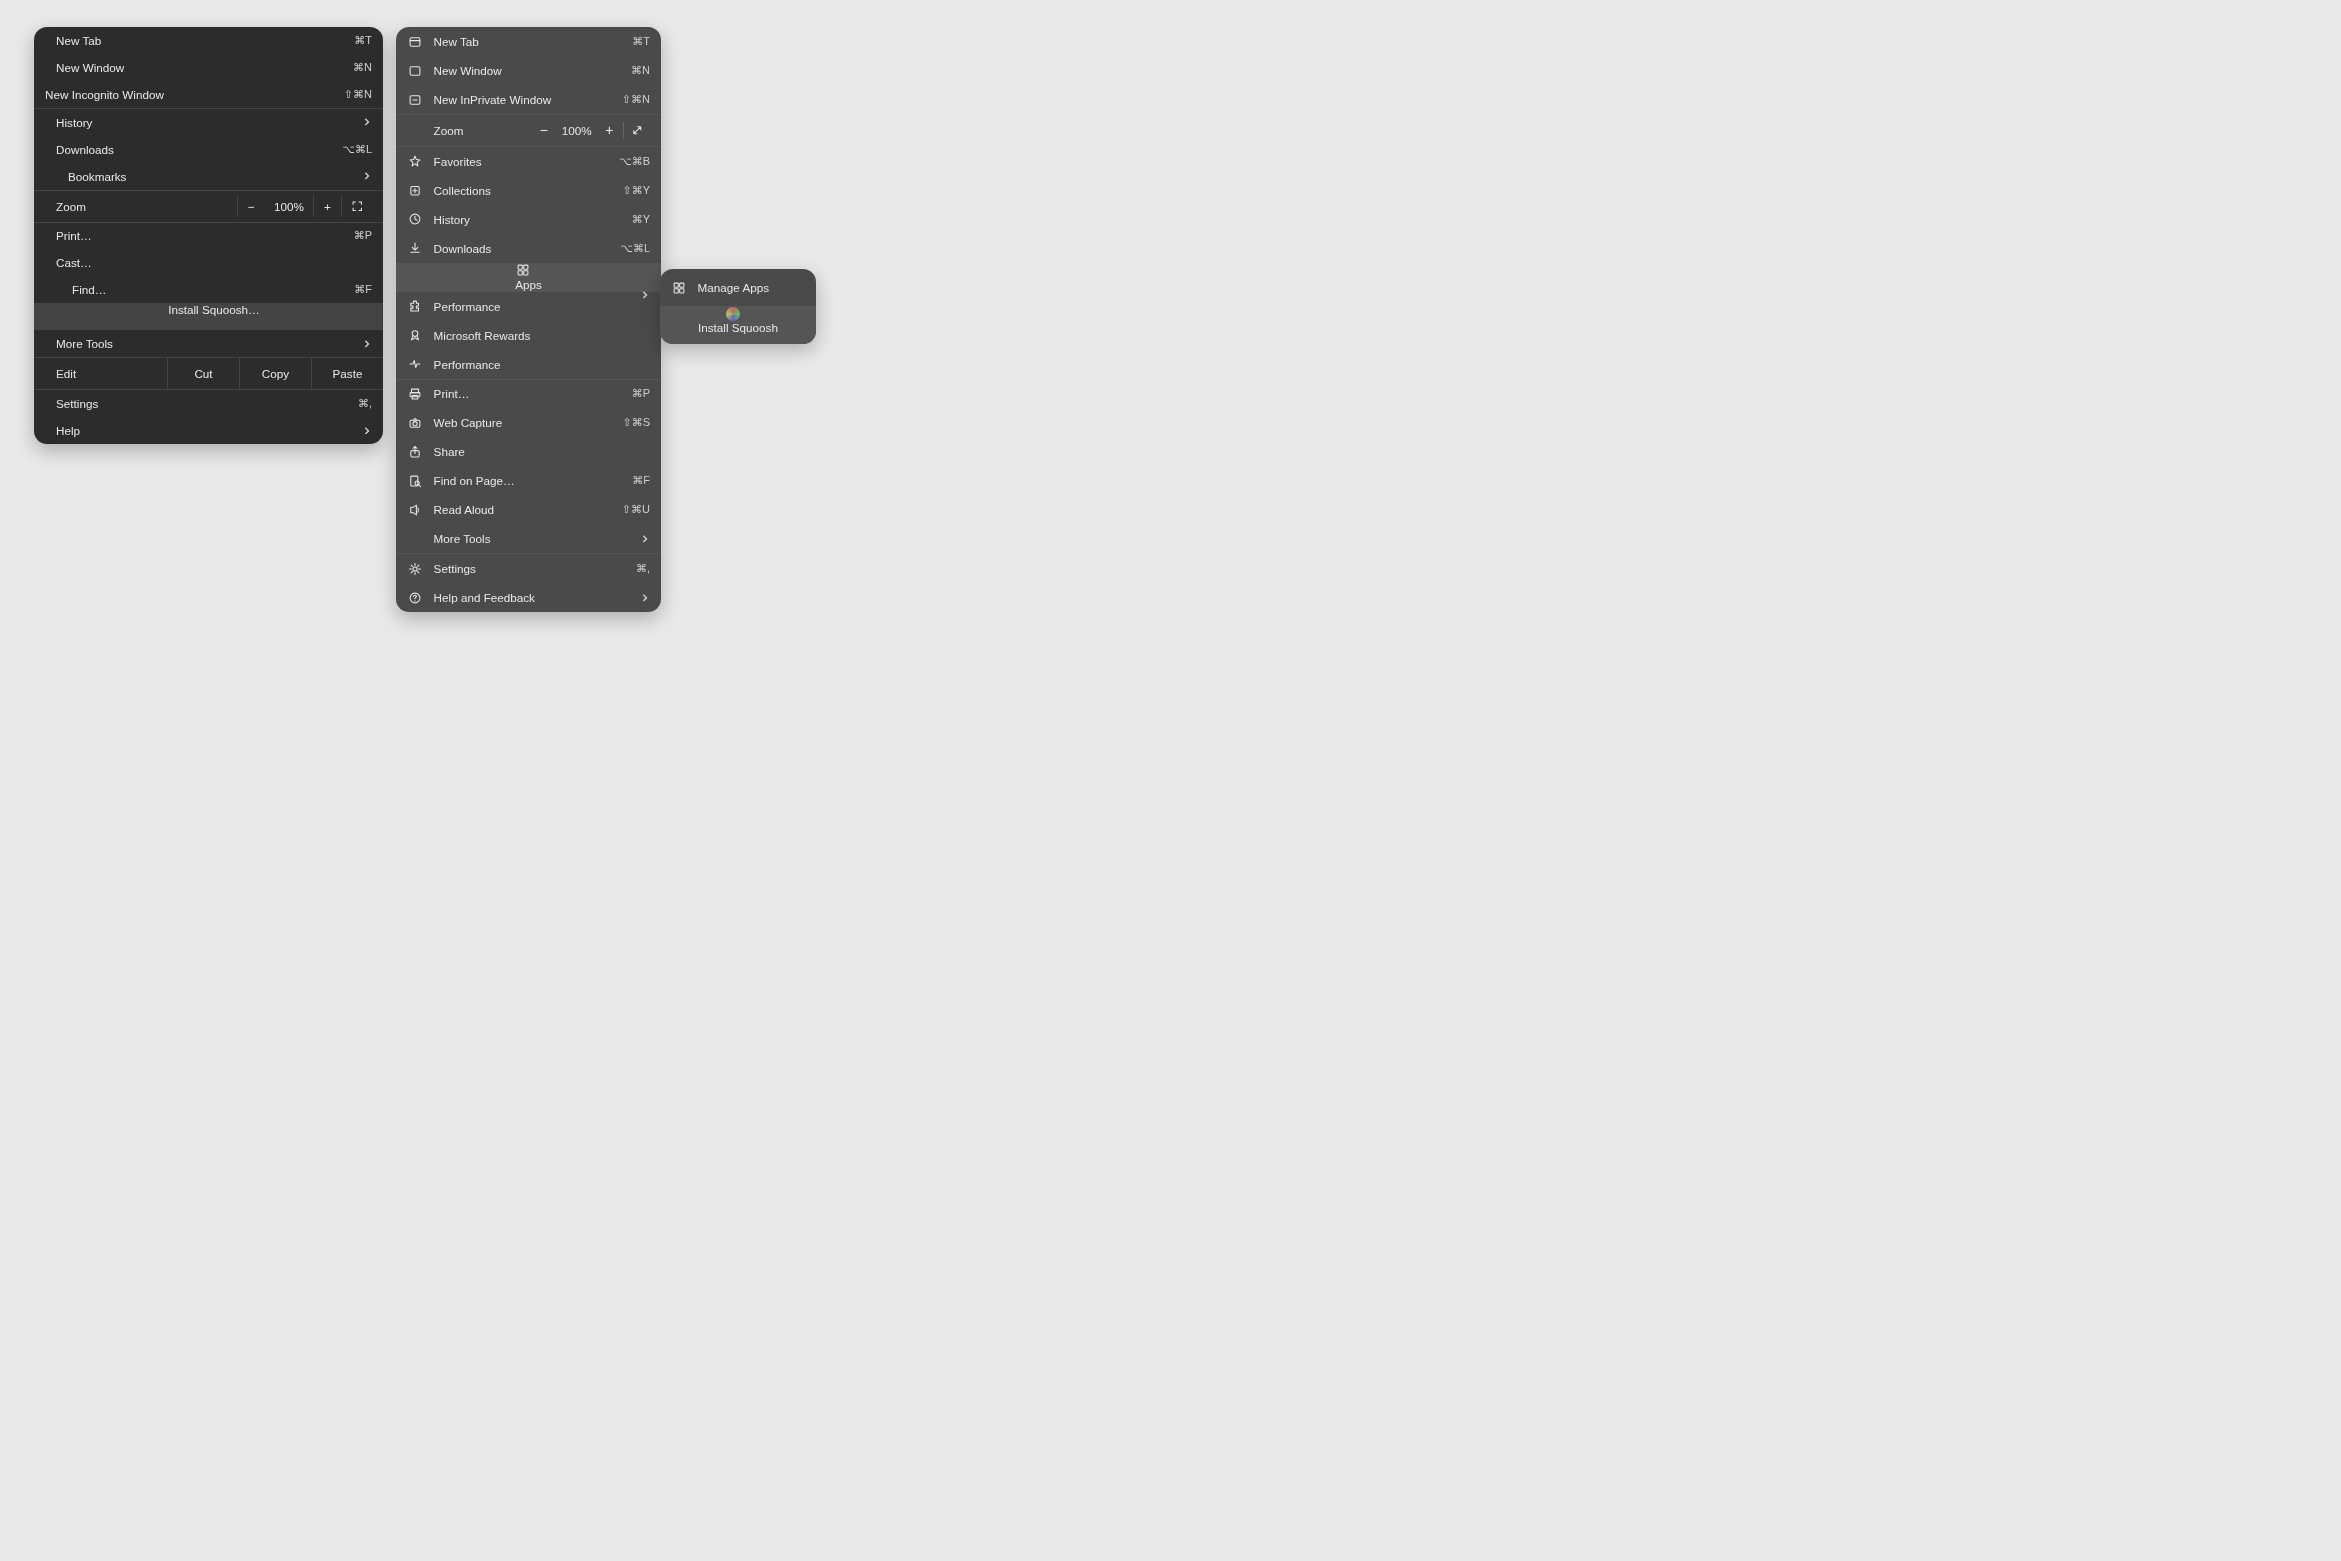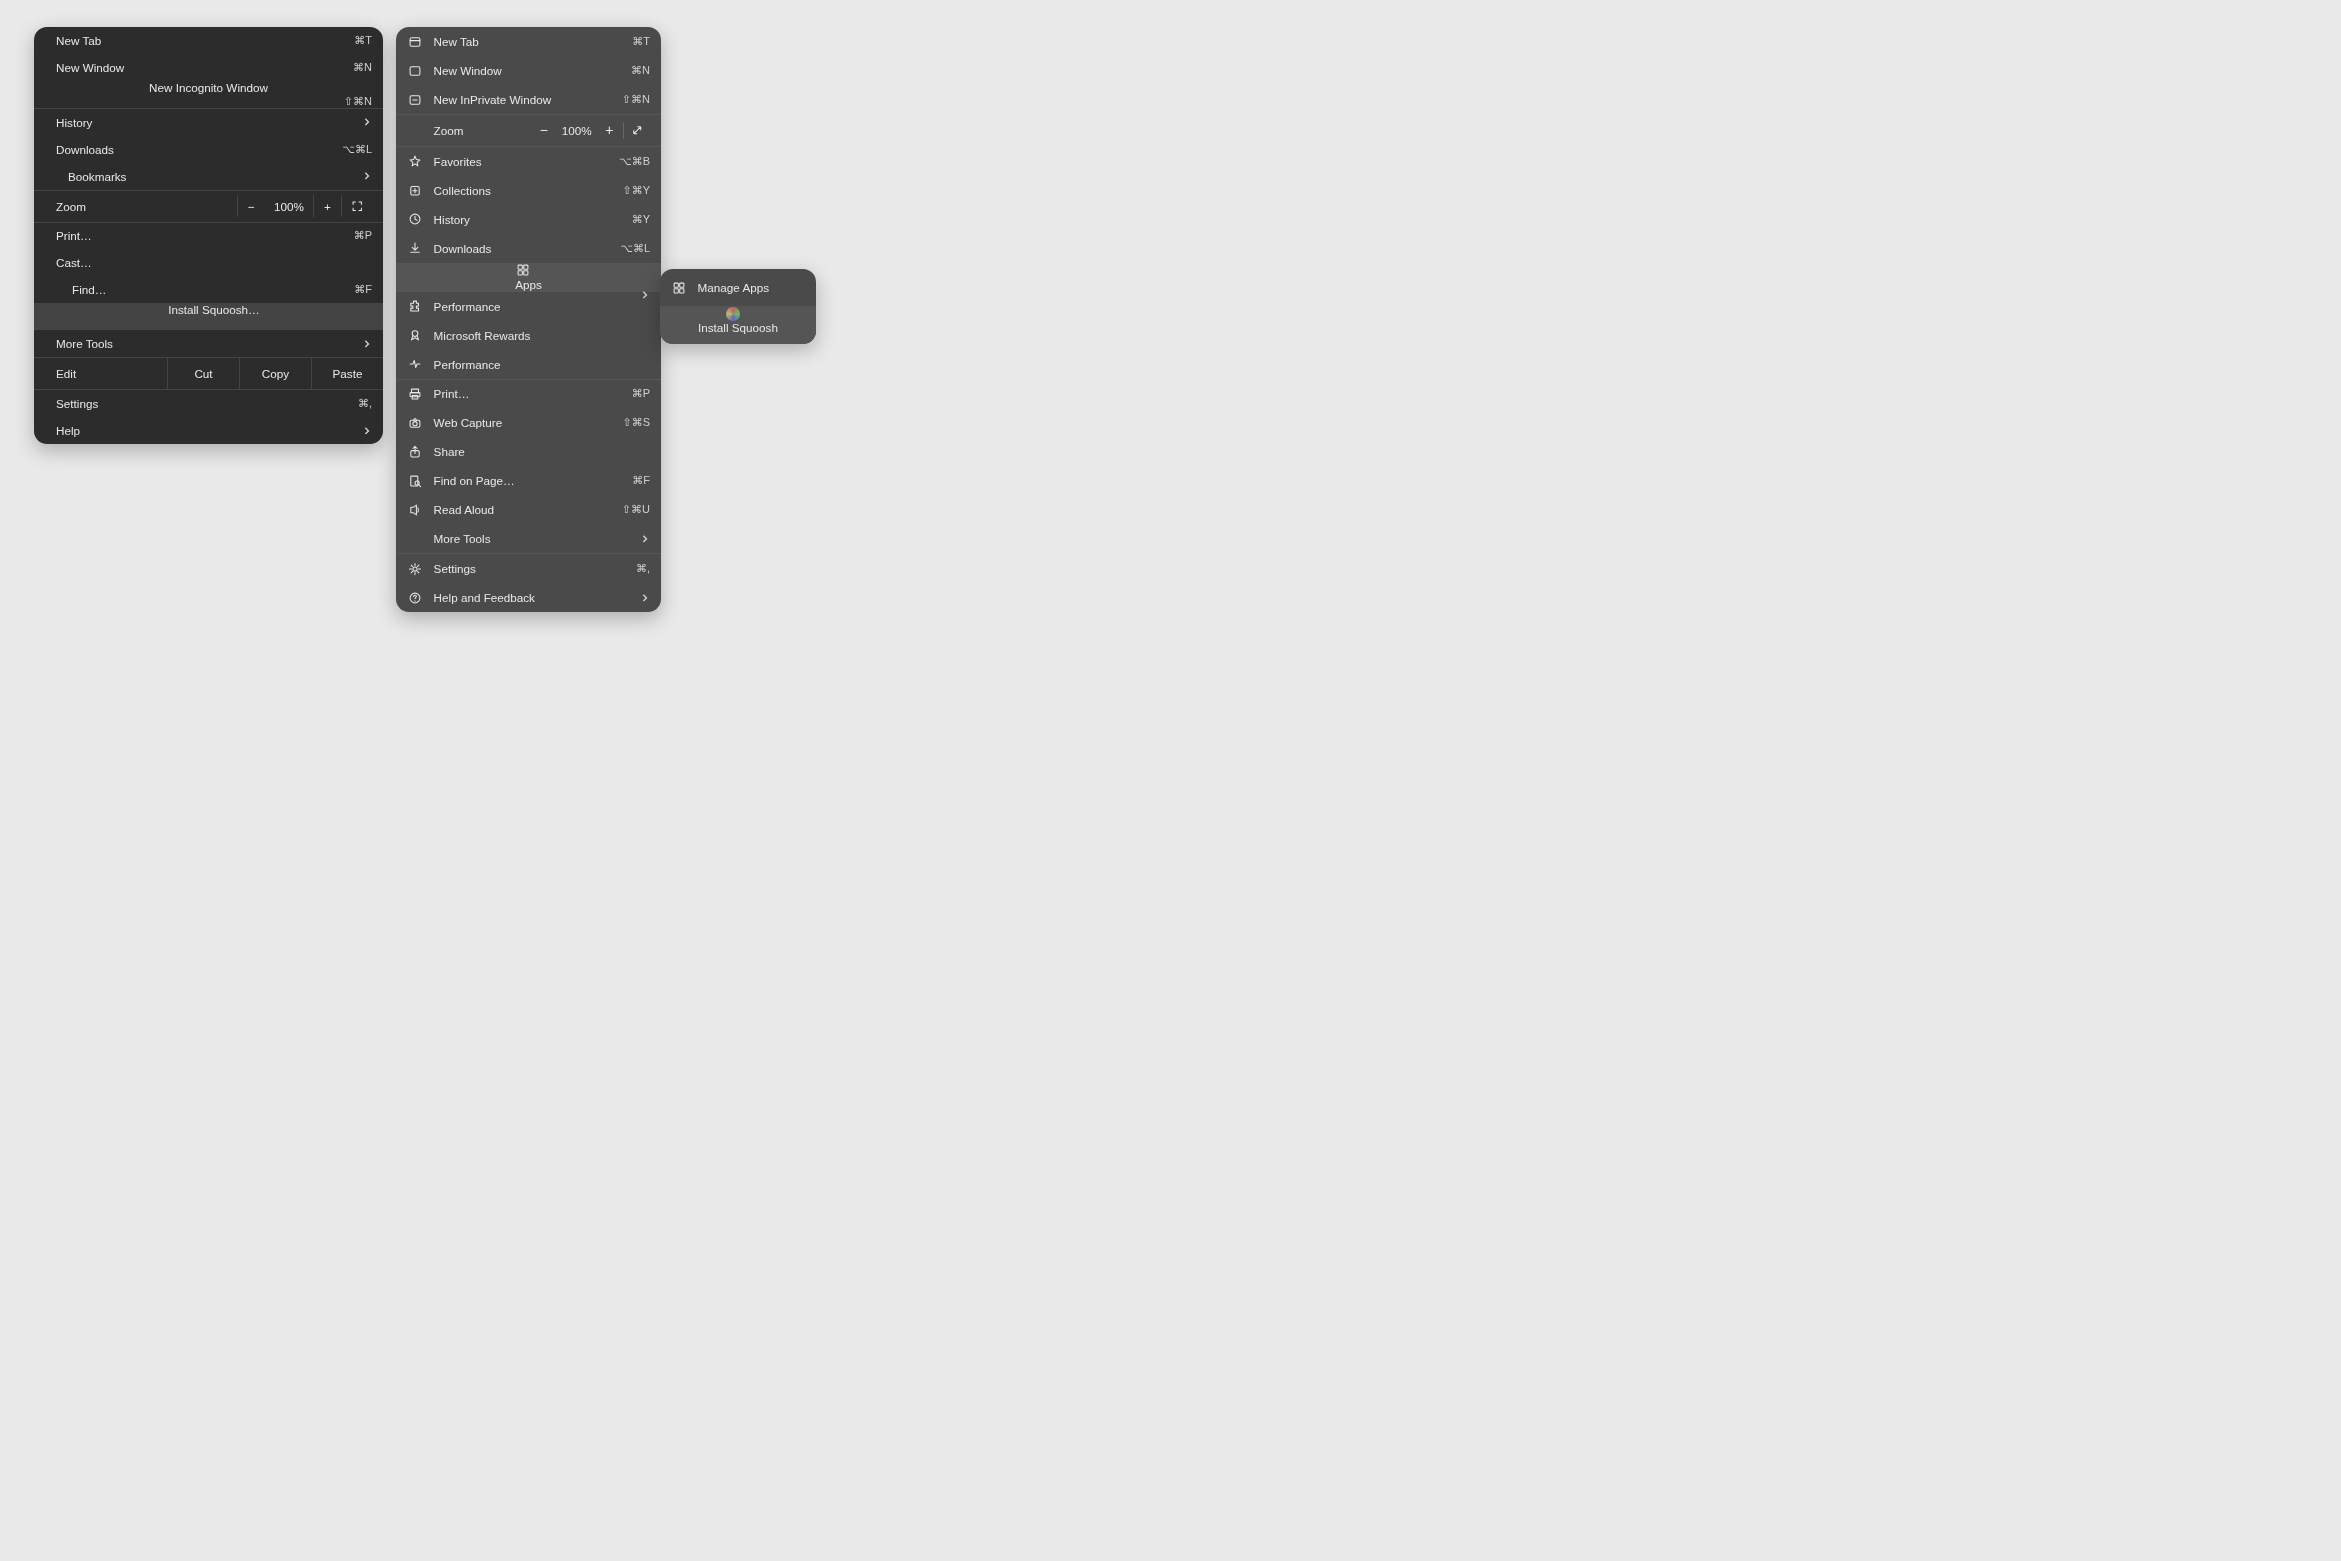--- a/index.html
+++ b/index.html
@@ -92,21 +92,21 @@
 <div class="menu menu-left">
 
   <div class="row" style="padding-left:22px;">
     <span class="label">New Tab</span>
     <span class="short">⌘T</span>
   </div>
   <div class="row" style="padding-left:22px;">
     <span class="label">New Window</span>
     <span class="short">⌘N</span>
   </div>
-  <div class="row" style="flex-direction:column;">
+  <div class="row" style="">
     <span class="label">New Incognito Window</span>
     <span class="short">⇧⌘N</span>
   </div>
 
   <div class="sep"></div>
 
   <div class="row" style="padding-left:22px;">
     <span class="label">History</span>
     <span class="chev">
         <svg viewBox="0 0 10 10" width="7.8" height="7.8">

